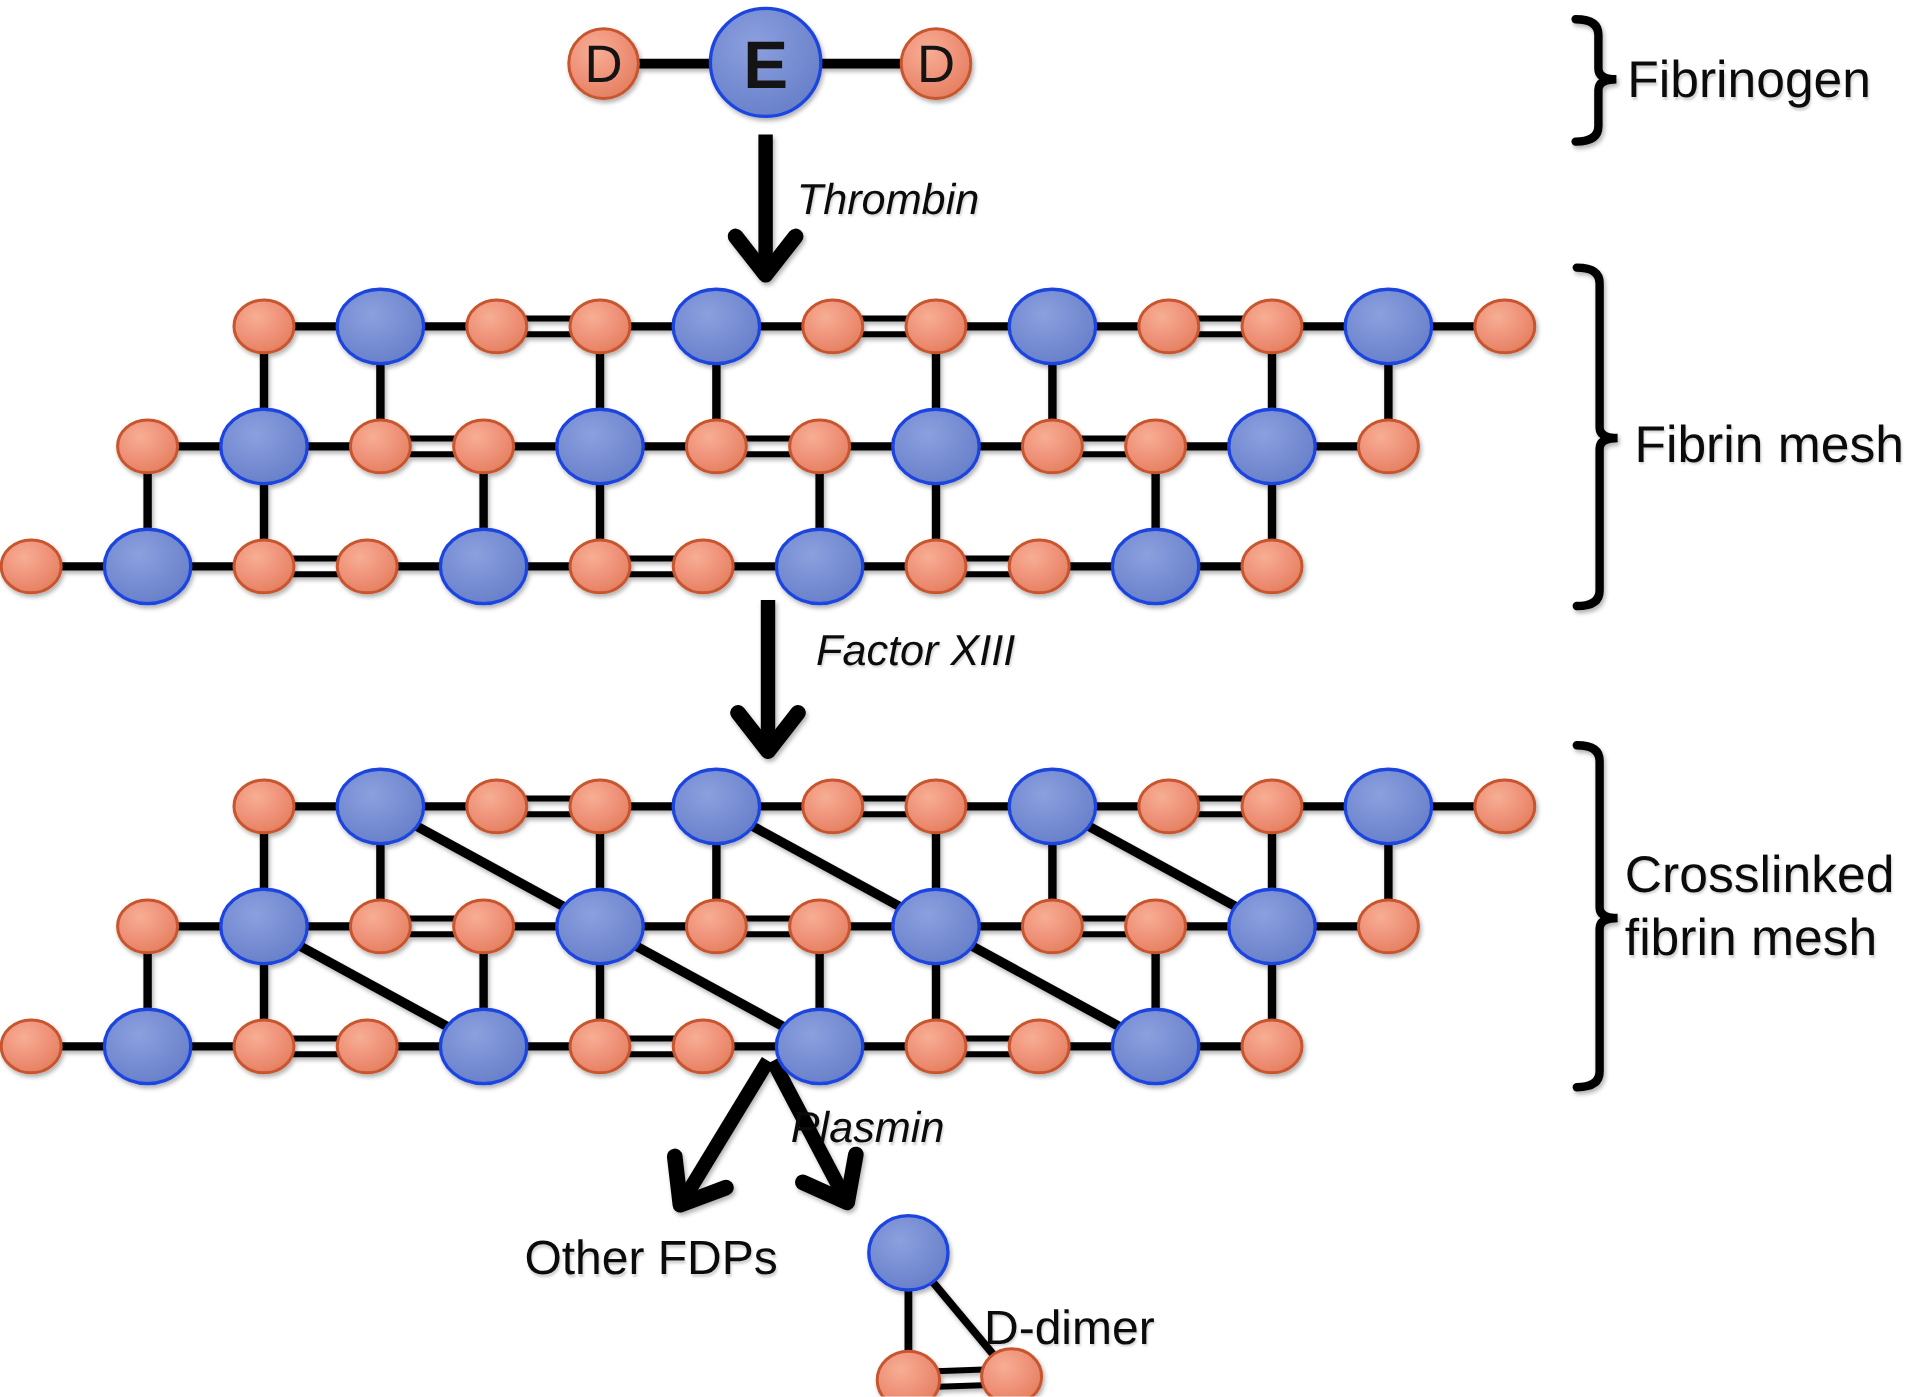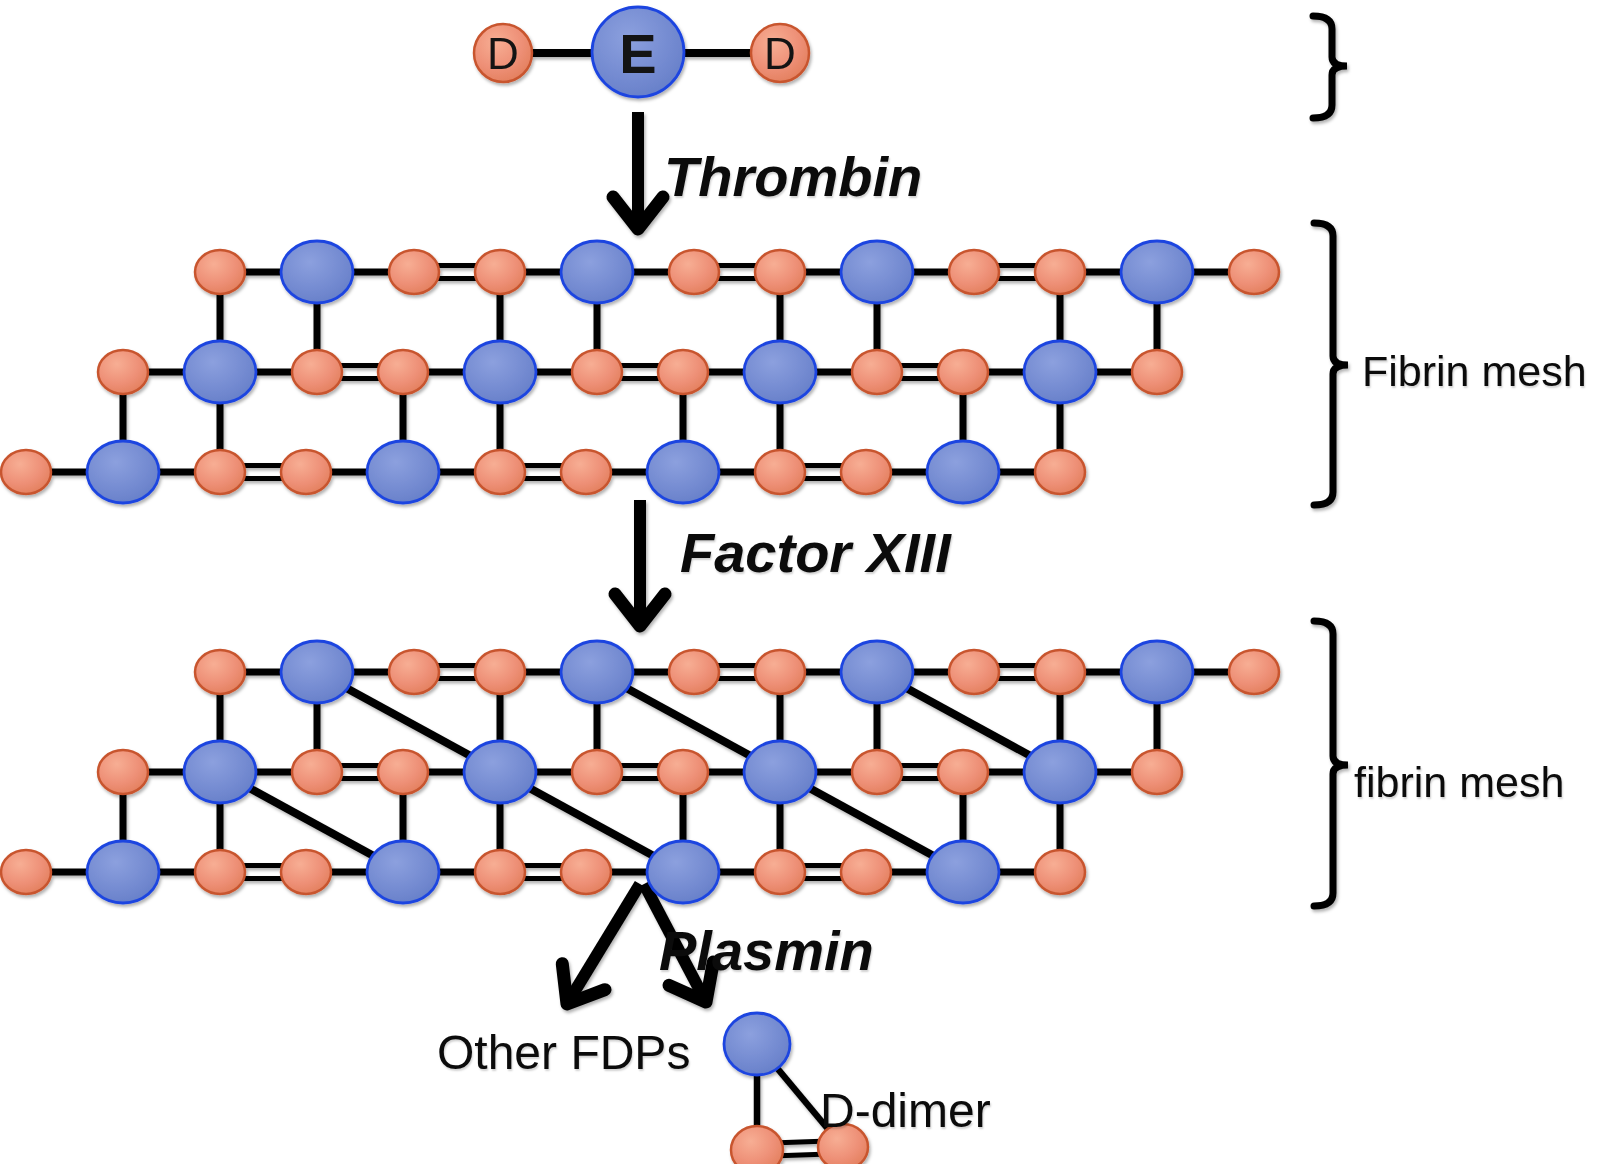--- a/index.html
+++ b/index.html
@@ -8,22 +8,22 @@
     background:#ffffff; overflow:hidden;
     font-family:"Liberation Sans", sans-serif;
   }
   .stage svg { position:absolute; left:0; top:0; }
   .lbl {
     position:absolute; color:#0b0b0b; white-space:nowrap; line-height:1.06;
     font-family:"Liberation Sans", sans-serif;
     text-shadow: 1px 2px 2px rgba(0,0,0,0.18);
   }
   .s43 { font-size:43px; }
-  .s42 { font-size:56px;font-weight:bold; }
-  .s40 { font-size:48px; }
+  .s42 { font-size:36px; }
+  .s40 { font-size:40px; }
   .italic { font-style:italic; }
   .nletter {
     position:absolute; transform:translate(-50%,-52%);
     color:#141414; font-family:"Liberation Sans", sans-serif;
   }
 </style>
 </head>
 <body>
 
 <div class="stage">
@@ -260,21 +260,23 @@
       </g>
       <g filter="url(#ds)">
         <path d="M 1314 621 Q 1333 621 1333 634 L 1333 756 Q 1333 765 1348 765 Q 1333 765 1333 774 L 1333 893 Q 1333 906 1314 906" fill="none" stroke="#000000" stroke-width="7" stroke-linecap="round"></path>
       </g>
     </svg>
 
   <div class="lbl italic s42" style="left:664px;top:147px">Thrombin</div>
   <div class="lbl italic s42" style="left:680px;top:523px">Factor XIII</div>
   <div class="lbl italic s42" style="left:659px;top:921px">Plasmin</div>
 
+  <div class="lbl s43" style="left:1356px;top:45px">Fibrinogen</div>
   <div class="lbl s43" style="left:1362px;top:349px">Fibrin mesh</div>
+  <div class="lbl s43" style="left:1354px;top:707px">Crosslinked</div>
   <div class="lbl s43" style="left:1354px;top:760px">fibrin mesh</div>
 
   <div class="lbl s40" style="left:437px;top:1028px">Other FDPs</div>
   <div class="lbl s40" style="left:820px;top:1086px">D-dimer</div>
 
   <div class="nletter" style="left:503px;top:55px;font-size:44px">D</div>
   <div class="nletter" style="left:638px;top:55px;font-size:56px;font-weight:700">E</div>
   <div class="nletter" style="left:780px;top:55px;font-size:44px">D</div>
 </div>
 

